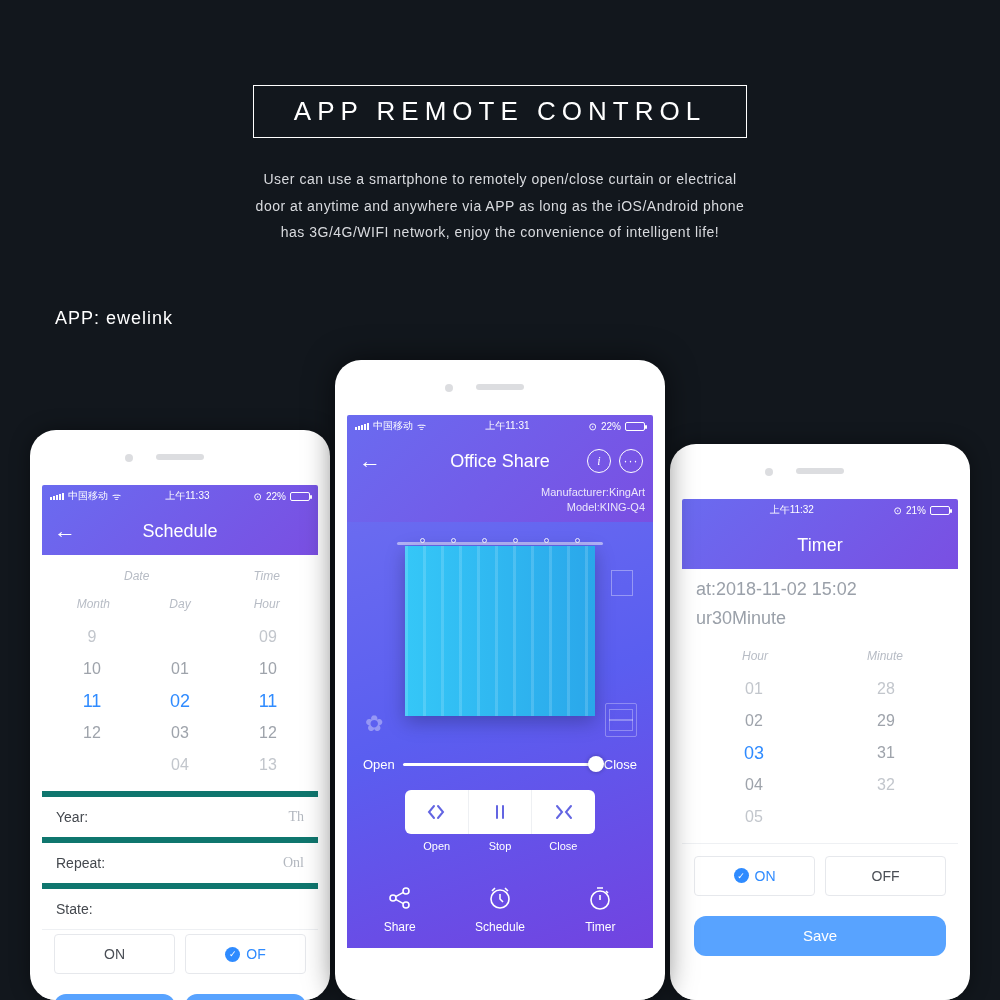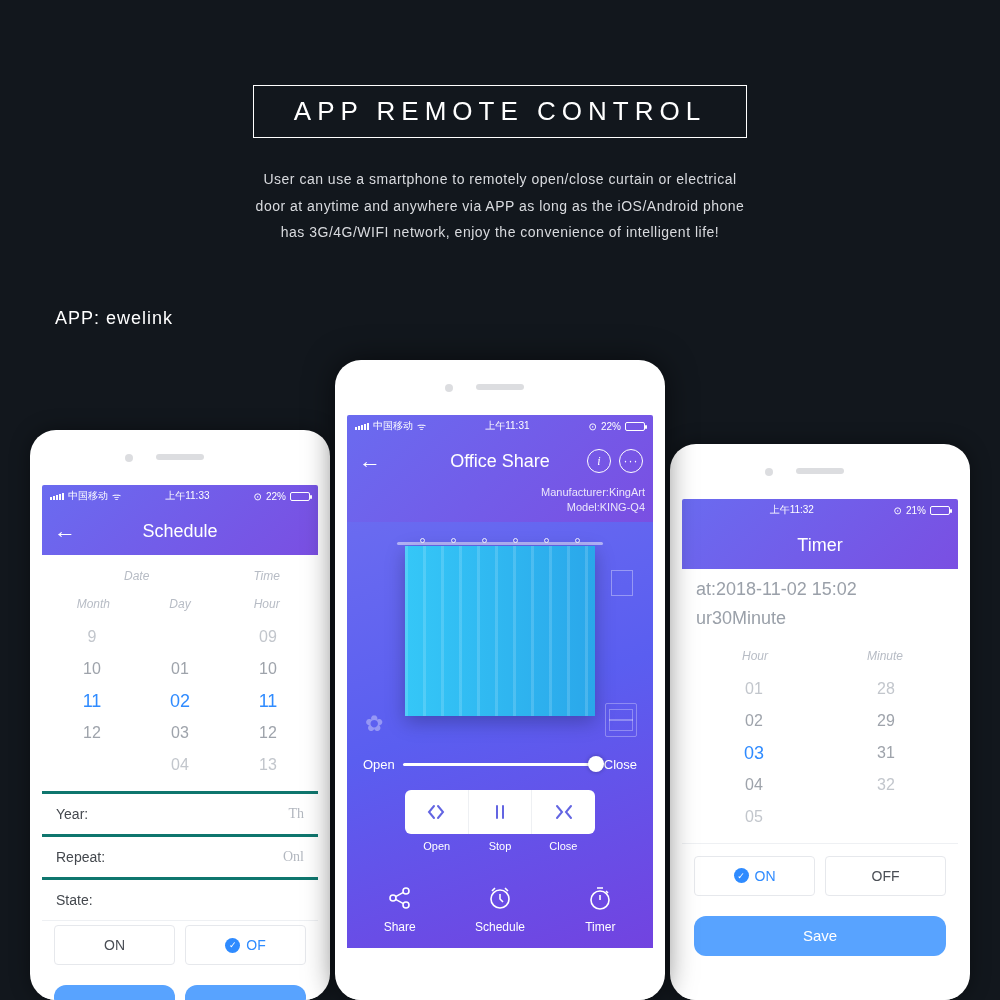--- a/index.html
+++ b/index.html
@@ -44,21 +44,21 @@
   .picker-body{ background:#fff; padding: 10px 6px;}
   .picker-head { display:flex; text-align:center; color:#b7bcc5; font-size:12px; padding:4px 2px 10px;}
   .picker-head span{ flex:1;font-style:italic; }
   .picker-group { display:flex; text-align:center;}
   .picker-col { flex:1; }
   .picker-col div { height:32px; line-height:32px; font-size:16px; color:#c2c6cc;}
   .picker-col .sel { color:#2f8bff; font-weight:500; font-size:18px;}
   .picker-col .near { color:#9ea3ab;}
 
   .rows {}
-  .row { display:flex; justify-content:space-between; padding:12px 14px; border-top:3px solid #0f766e; font-size:14px; color:#44484e;}
+  .row { display:flex; justify-content:space-between; padding:12px 14px; border-top:6px solid #0f766e; font-size:14px; color:#44484e;}
   .row .val{ color:#b2b7bf;font-family:Liberation Serif, serif;}
   .state-btns{ display:flex; gap:10px; padding: 4px 12px 10px; border-top:1px solid #eef0f3;}
   .state-btn{ flex:1; height:40px; border:1px solid #e6e8ec; border-radius:4px; display:flex; align-items:center; justify-content:center; font-size:14px; color:#4a4e55; cursor:pointer;}
   .state-btn.active{ color:#2f8bff; }
   .state-btn .check{ width:15px;height:15px;border-radius:50%;background:#2f8bff;display:inline-flex;align-items:center;justify-content:center;color:#fff;font-size:9px;margin-right:6px;}
 
   .bottom-btns{ display:flex; gap:10px; padding:10px 12px 0;}
   .bottom-btn{ flex:1; height:40px; background:#58a3ff; color:#fff; border-radius:12px; display:flex; align-items:center; justify-content:center; font-size:15px; cursor:pointer;}
 
   

